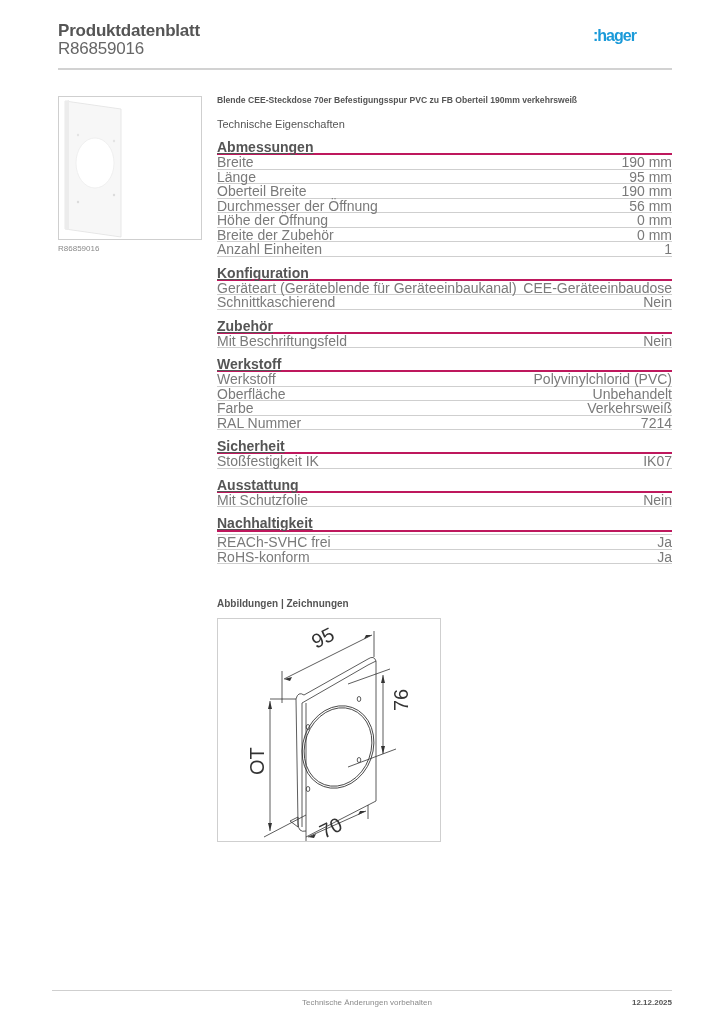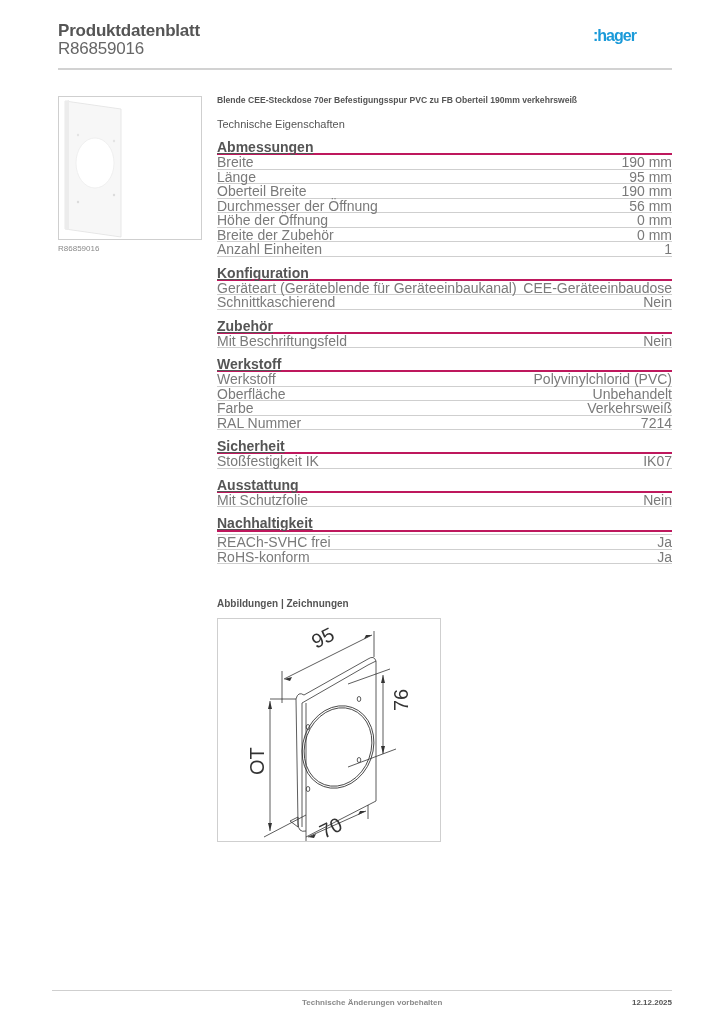--- a/index.html
+++ b/index.html
@@ -18,21 +18,21 @@
     .section { margin-top: 10px; }
     .section-title { font-size: 14px; font-weight: bold; color: #555; height: 12px; line-height: 12px; border-bottom: 2px solid #be185d; text-decoration: underline; }
     .row { display: flex; justify-content: space-between; font-size: 14px; color: #7a7a7a; height: 13.5px; line-height: 14px; border-bottom: 1px solid #cfcfcf; }
     .row .v { text-align: right; }
 
     .figures-title { position: absolute; left: 217px; top: 598px; font-size: 10px; font-weight: bold; color: #555; }
     .drawing { position: absolute; left: 217px; top: 618px; width: 222px; height: 222px; border: 1px solid #cfcfcf; background: #fff; }
 
     .footer-rule { position: absolute; left: 52px; top: 990px; width: 620px; height: 1px; background: #cfcfcf; }
     .footer-left { position: absolute; left: 58px; top: 998px; font-size: 12px; font-weight: bold; color: #555; margin-top: 28px; }
-    .footer-center { position: absolute; left: 302px; top: 998px; font-size: 8px; color: #8a8a8a; font-weight: bold; }
+    .footer-center { position: absolute; left: 302px; top: 998px; font-size: 8px; color: #8a8a8a; }
     .footer-right { position: absolute; right: 52px; top: 998px; font-size: 8px; font-weight: bold; color: #555; }
   </style>
 </head>
 <body>
 
 <div class="header-title">Produktdatenblatt</div>
 <div class="header-sub">R86859016</div>
 <div class="logo">:hager</div>
 <div class="header-rule"></div>
 

